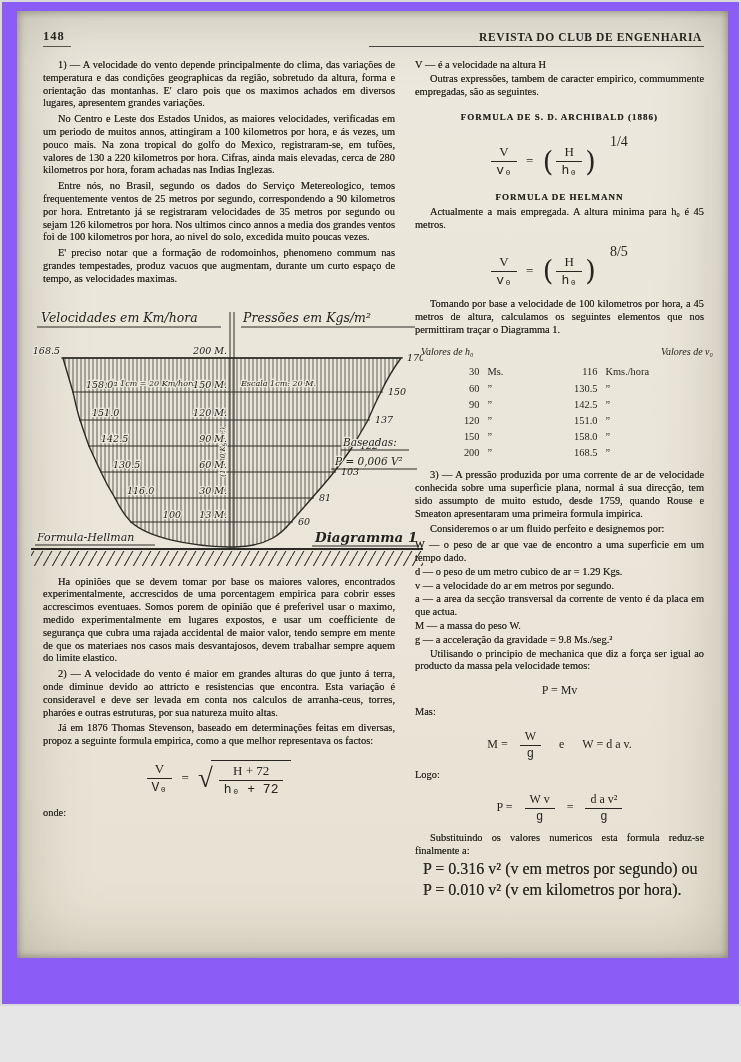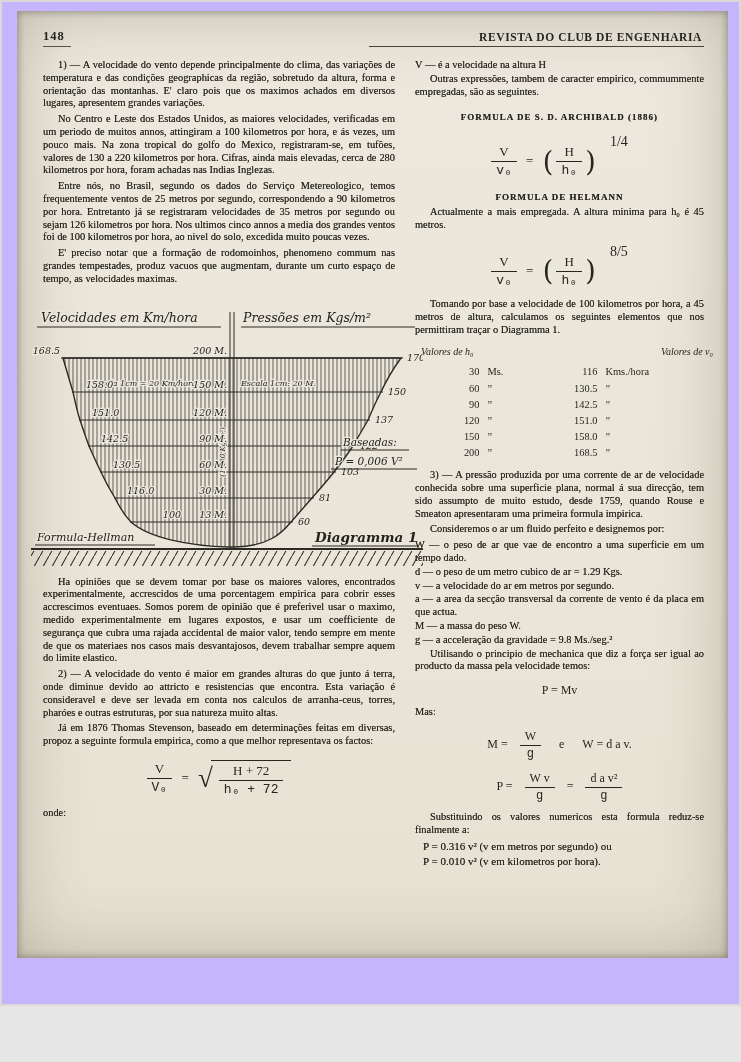--- a/index.html
+++ b/index.html
@@ -1,17 +1,17 @@
 <!DOCTYPE html>
 <html><head>
 <meta charset="utf-8">
 <style>
   html,body{margin:0;padding:0;}
   body{background:#e6e6e6;font-family:"Liberation Serif","DejaVu Serif",serif;}
-  .viewport{position:relative;width:741px;height:1006px;background:#c4b5fd;border:2px solid #d9d9d9;
+  .viewport{position:relative;width:741px;height:1006px;background:#8b5cf6;border:2px solid #d9d9d9;
     box-sizing:border-box;overflow:hidden;}
   .paper{position:absolute;left:15px;top:9px;right:11px;bottom:46px;
     background:linear-gradient(180deg,#ece8dd 0%,#eae5d8 60%,#e6e1d2 100%);
     box-shadow:inset 0 0 70px rgba(70,60,35,.28), inset 0 0 8px rgba(0,0,0,.4);
     padding:18px 24px 6px 26px;box-sizing:border-box;color:#26251f;overflow:hidden;}
   .page-header{display:flex;align-items:flex-end;justify-content:space-between;margin-bottom:12px;}
   .page-number{font-size:12.5px;font-weight:bold;letter-spacing:1px;border-bottom:1px solid #55534a;padding:0 6px 2px 0;}
   .journal-title{font-size:11.5px;font-weight:bold;letter-spacing:.6px;border-bottom:1px solid #46433a;
     padding:0 2px 3px 110px;margin-left:auto;}
   .columns{display:flex;gap:20px;}
@@ -27,21 +27,21 @@
   .formula.small{font-size:12px;margin:10px 0 8px;}
   .formula .eqs,.formula .mid{display:inline-block;margin:0 6px;vertical-align:middle;}
   .frac{display:inline-block;vertical-align:middle;text-align:center;}
   .frac .fnum{display:block;padding:0 5px 1px;border-bottom:1px solid #26251f;}
   .frac .fden{display:block;padding:1px 5px 0;font-family:Liberation Mono, monospace;}
   .sqrt-sign{font-size:27px;vertical-align:middle;display:inline-block;margin-right:-2px;line-height:.8;}
   .radicand{display:inline-block;vertical-align:middle;border-top:1.3px solid #26251f;padding:2px 8px 0;}
   .bparen{font-size:27px;vertical-align:middle;line-height:.8;display:inline-block;font-family:"DejaVu Serif",serif;}
   .exp{font-size:14px;vertical-align:18px;margin-left:14px;}
   .frow{display:flex;justify-content:center;align-items:center;gap:12px;}
-  .final{font-size:11px;margin:3px 0 0;padding-left:8px;text-align:left;text-shadow:0 0 .45px rgba(45,42,32,.75);}
+  .final{font-size:16px;margin:3px 0 0;padding-left:8px;text-align:left;text-shadow:0 0 .45px rgba(45,42,32,.75);}
   .vtable{margin:10px 6px 8px;font-size:10.4px;}
   .vt-head{display:flex;justify-content:space-between;width:292px;margin:0 auto 7px;font-style:italic;font-size:10px;}
   .vt-row{display:grid;grid-template-columns:56px 52px 66px 86px;width:272px;margin:0 auto;line-height:1.55;}
   .vt-row .h,.vt-row .v{text-align:right;}
   .vt-row .hu,.vt-row .vu{text-align:left;padding-left:8px;}
   .diagram{margin:14px -42px 8px -12px;}
   .diagram svg{display:block;}
   .hnd{font-family:"DejaVu Serif",serif;font-style:italic;fill:#23221c;stroke:#ebe7dc;stroke-width:2.4px;paint-order:stroke;}
   .ink{stroke:#2b2a24;fill:none;}
 </style>
@@ -259,20 +259,21 @@
         <div class="formula small frow">
           <span>M =</span>
           <span class="frac">
             <span class="fnum">W</span>
             <span class="fden">g</span>
           </span>
           <span class="mid">e</span>
           <span>W = d a v.</span>
         </div>
 
+        <p class="para noindent">Logo:</p>
         <div class="formula small frow">
           <span>P =</span>
           <span class="frac">
             <span class="fnum">W v</span>
             <span class="fden">g</span>
           </span>
           <span>=</span>
           <span class="frac">
             <span class="fnum">d a v²</span>
             <span class="fden">g</span>

